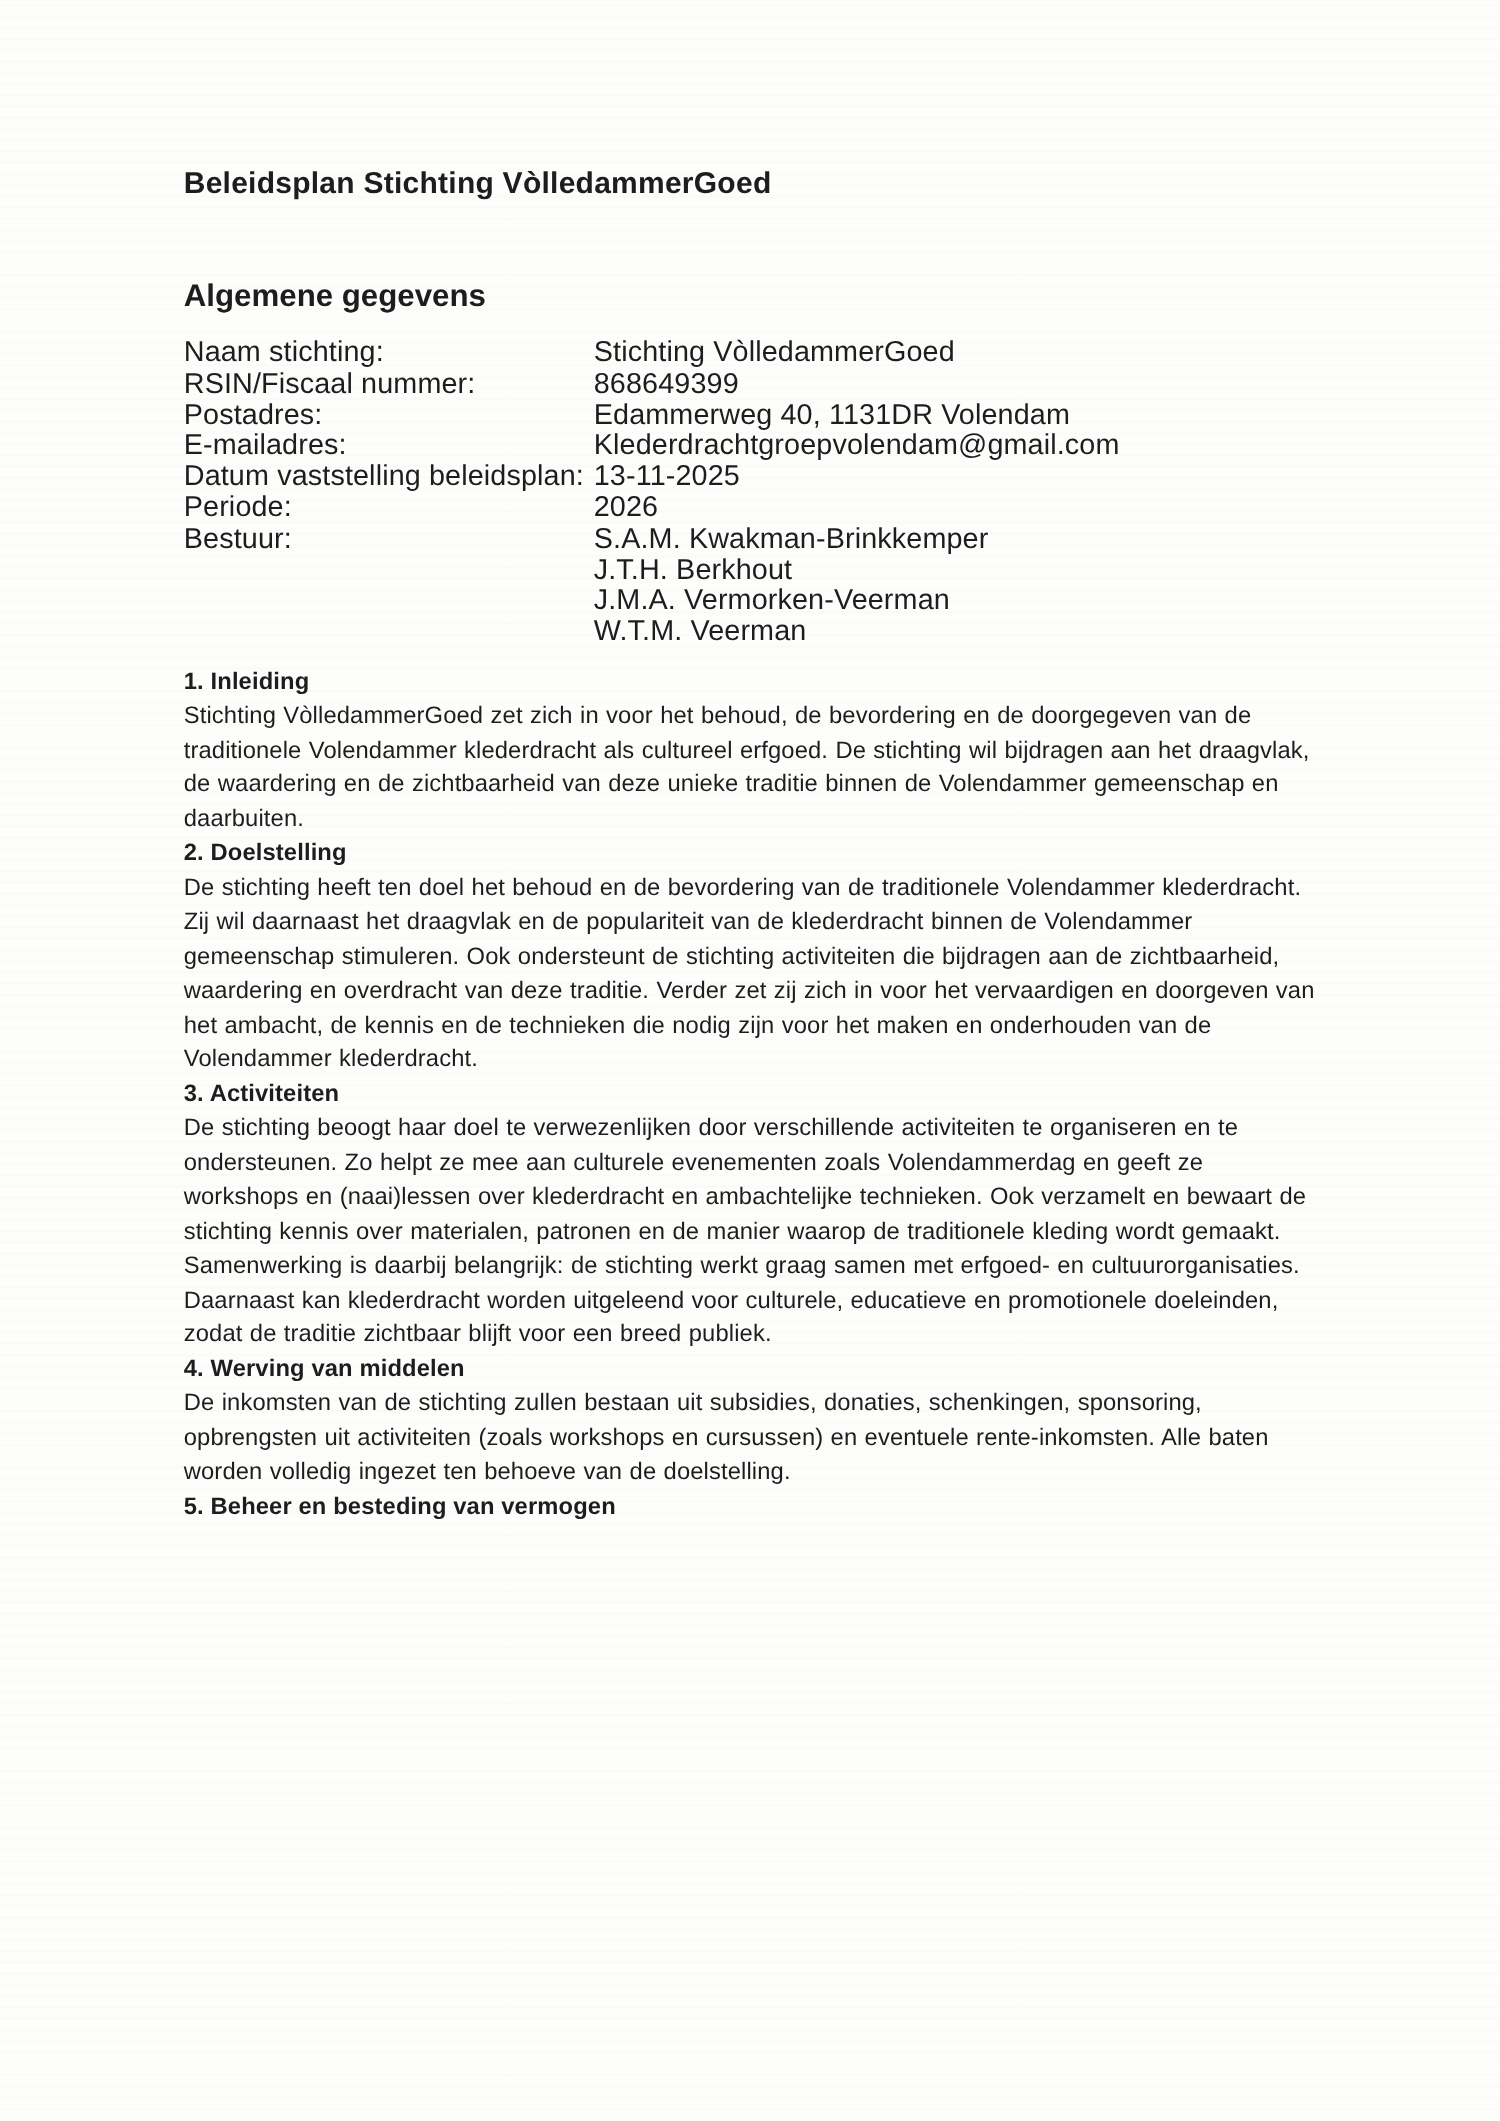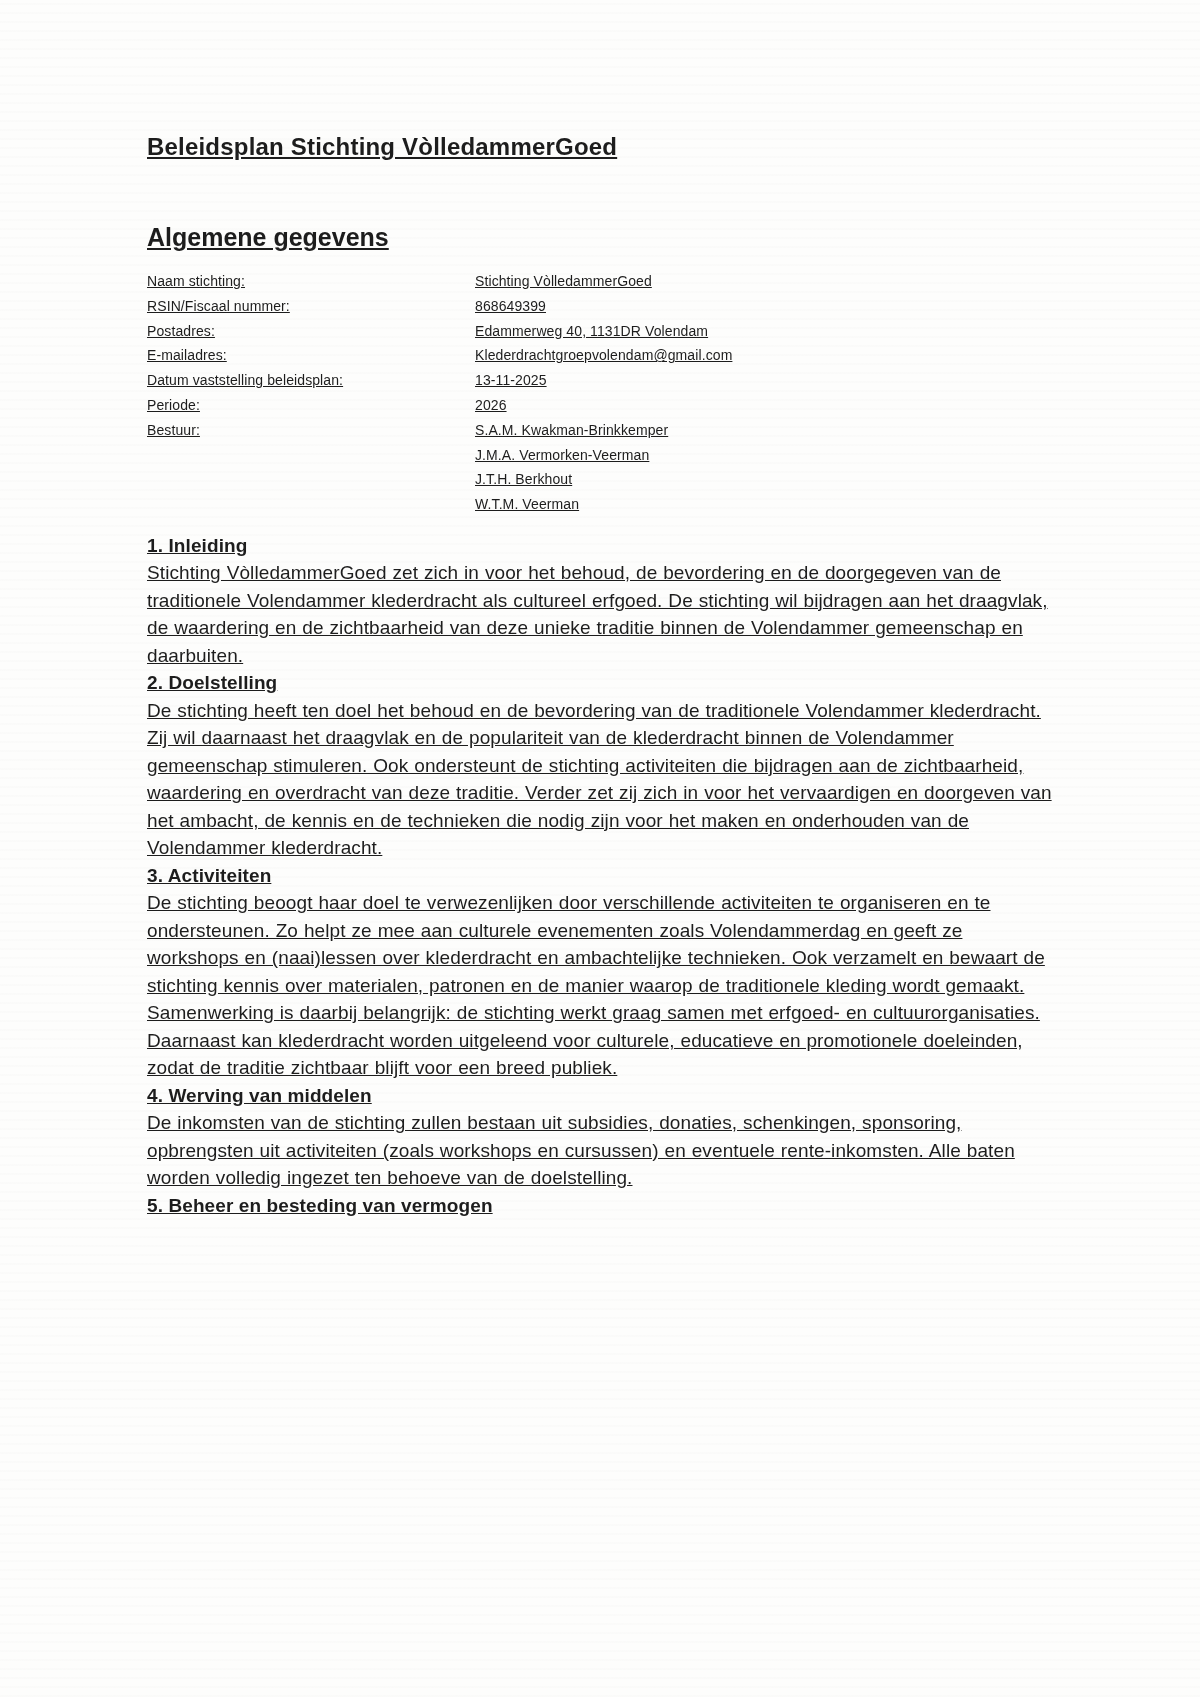--- a/index.html
+++ b/index.html
@@ -16,41 +16,40 @@
     background: #fdfdfc;
     
     background-image: repeating-linear-gradient(
       0deg,
       rgba(120,120,118,0.018) 0px, rgba(120,120,118,0.018) 2px,
       rgba(255,255,255,0) 2px, rgba(255,255,255,0) 9px);
     color: #1d1d1d;
     font-family: "Liberation Sans", "DejaVu Sans", sans-serif;
     padding: 132px 145px 0 147px;
     overflow: hidden;
-    text-decoration: underline;
   }
   .doc-title {
     font-size: 24px;
     line-height: 29px;
     font-weight: 700;
     letter-spacing: 0.2px;
     margin: 0 0 64px 0;
   }
   .gen-heading {
     font-size: 25px;
     line-height: 25px;
     font-weight: 700;
     margin: 0 0 19px 0;
   }
   .kv {
     margin: 0 0 15px 0;
   }
   .kv-row {
     display: flex;
-    font-size: 14px;
+    font-size: 23px;
     line-height: 24.8px;
     letter-spacing: 0.1px;
   }
   .kv-label {
     flex: 0 0 328px;
     width: 328px;
   }
   .kv-value {
     flex: 1 1 auto;
   }
@@ -114,26 +113,26 @@
       <div class="kv-value">2026</div>
     </div>
 
     <div class="kv-row">
       <div class="kv-label">Bestuur:</div>
       <div class="kv-value">S.A.M. Kwakman-Brinkkemper</div>
     </div>
 
     <div class="kv-row">
       <div class="kv-label"></div>
-      <div class="kv-value">J.M.A. Vermorken-Veerman</div>
+      <div class="kv-value">J.T.H. Berkhout</div>
     </div>
 
     <div class="kv-row">
       <div class="kv-label"></div>
-      <div class="kv-value">J.T.H. Berkhout</div>
+      <div class="kv-value">J.M.A. Vermorken-Veerman</div>
     </div>
 
     <div class="kv-row">
       <div class="kv-label"></div>
     </div>
 
     <div class="kv-row">
       <div class="kv-label"></div>
     </div>
 

